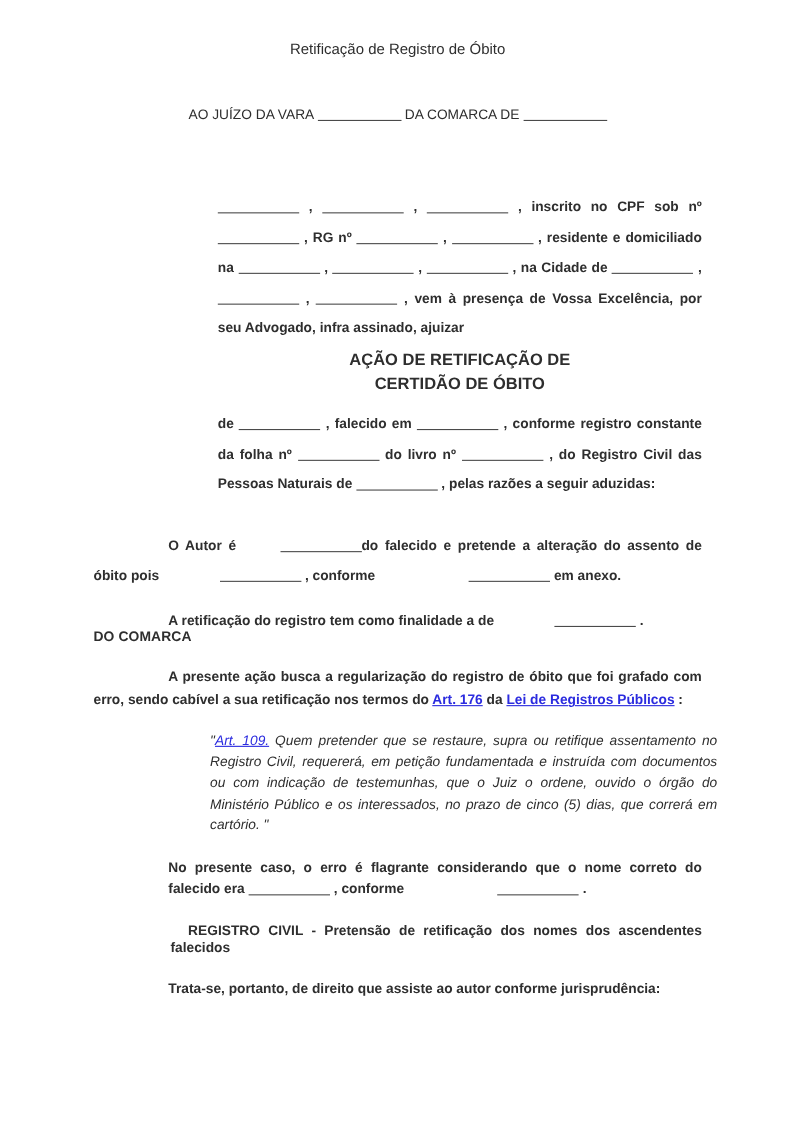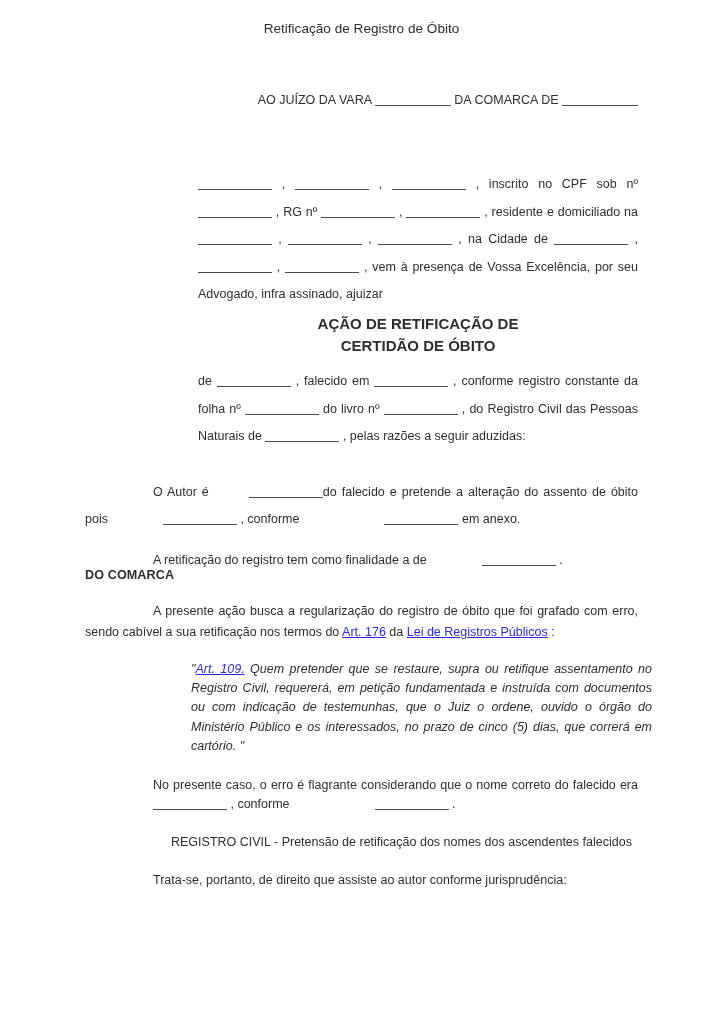--- a/index.html
+++ b/index.html
@@ -8,28 +8,28 @@
     width:724px;height:1024px;
     box-sizing:border-box;
     padding:0 86px 0 85px;
     background:#ffffff;
     font-family:"Liberation Sans", sans-serif;
     font-size:12.5px;
     color:var(--text-color,#2e2e2e);
     overflow:hidden;
   }
   .title{
-    padding-top:20px;
+    padding-top:36px;
     text-align:center;
     font-size:13.6px;
     line-height:17px;
   }
   p{margin:0;}
-  .p{text-align:justify;line-height:15px;}
-  .addressee{margin-top:56px;line-height:15px;text-align:right;}
+  .p{text-align:justify;line-height:15px;font-weight:bold;}
+  .addressee{margin-top:44px;line-height:15px;text-align:center;}
   .lh-wide{line-height:27.6px;}
   .block-indent{margin-left:113px;}
   .indent{text-indent:68px;}
   .action-heading{
     margin-left:113px;margin-top:4px;
     text-align:center;font-weight:bold;
     font-size:15px;line-height:22px;
   }
   .object{margin-top:11px;}
   .qualification{margin-top:63px;}

